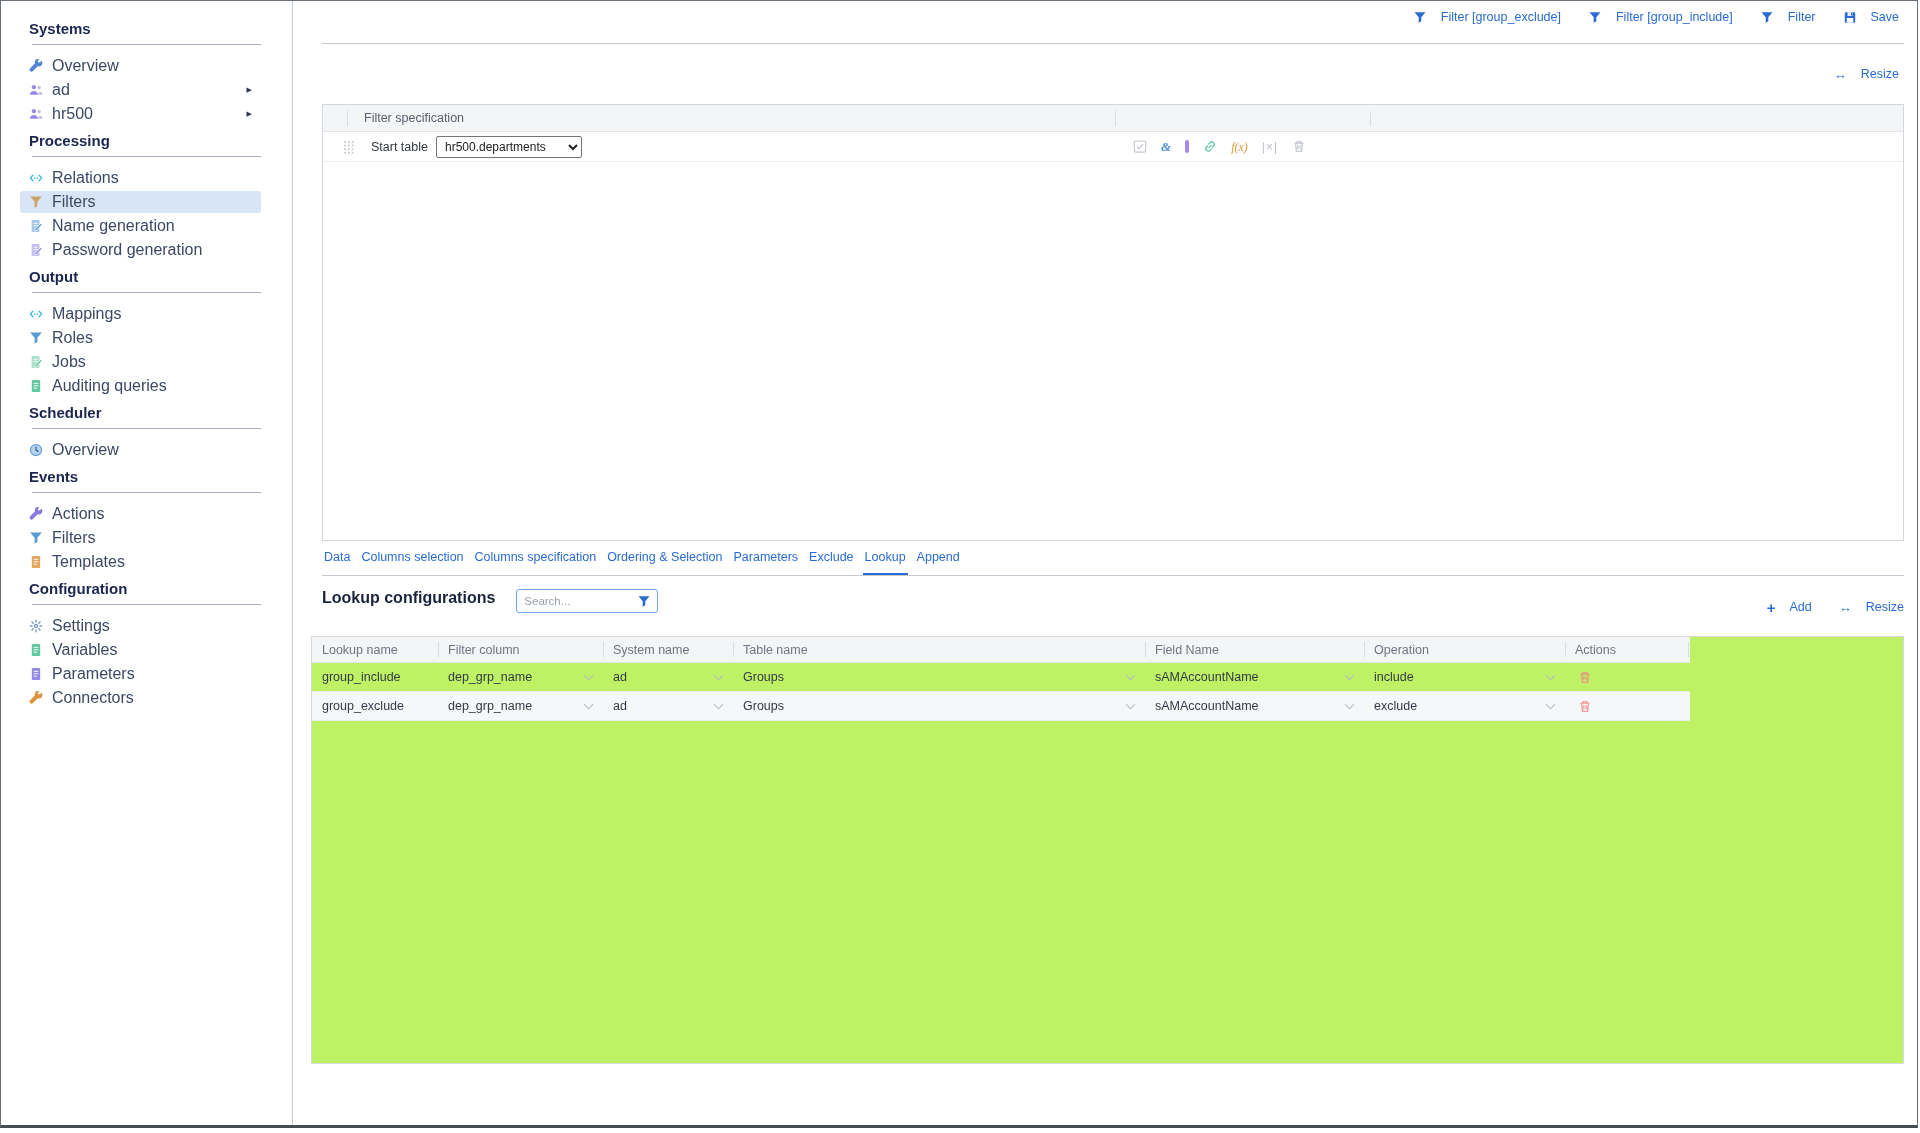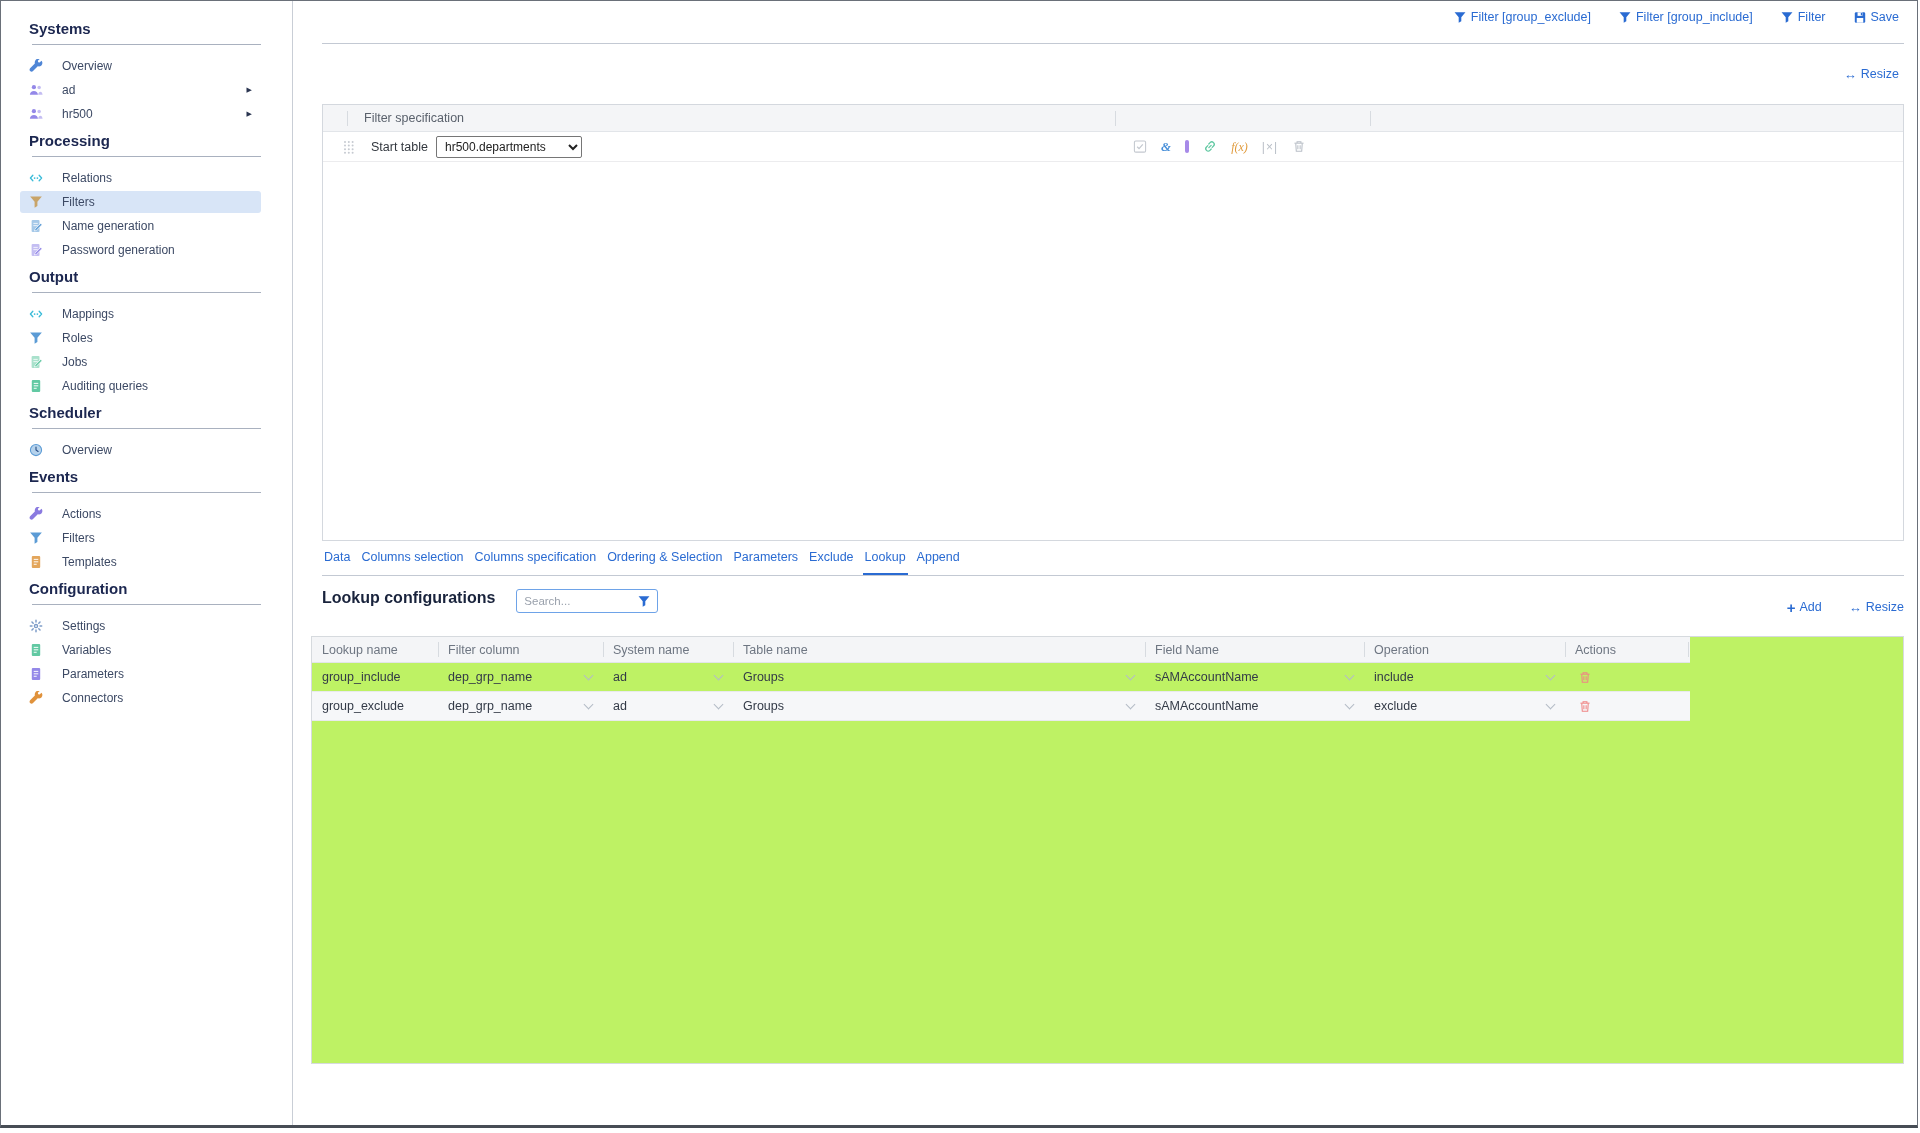--- a/index.html
+++ b/index.html
@@ -9,32 +9,32 @@
             border:1px solid #6a7079; border-bottom:3px solid #474d55; overflow:hidden; }
 
   
   .sidebar { position:absolute; left:0; top:0; width:292px; height:100%;
              background:#fff; border-right:1px solid #c9ced6; padding-top:12px; }
   .sb-title { font-size:15px; font-weight:bold; color:#1c2750; padding-left:28px; margin-top:7px; }
   .sb-rule  { height:1px; background:#a9b1bf; margin:7px 31px 10px 31px; }
   .sb-item  { display:flex; align-items:center; height:22px; margin:0 31px 2px 19px;
               padding-left:9px; border-radius:3px; cursor:pointer; }
   .sb-item.active { background:#d8e5f7; }
-  .sb-item .lbl { font-size:12px; color:#3c4964; margin-left:19px; }
+  .sb-item .lbl { font-size:16px; color:#3c4964; margin-left:9px; }
   .sb-item .exp { margin-left:auto; margin-right:9px; font-size:7px; color:#2a3550; }
   .i { width:14px; height:14px; flex:0 0 14px; display:block; }
   .c-blue   { color:#4f86d6; } .c-lblue  { color:#5b9bd5; } .c-purple { color:#9488e8; }
   .c-dpurple{ color:#8a7ae0; } .c-cyan   { color:#3bbcd9; } .c-tan    { color:#c8a469; }
   .c-green  { color:#62c9a3; } .c-orange { color:#e3a65c; } .c-dorange{ color:#e0923c; }
   .c-gray   { color:#7d9cc8; }
 
   
   .main { position:absolute; left:292px; top:0; right:0; bottom:0; background:#fff; }
   .blue { color:#2a6bd2; }
-  .linkbtn { display:inline-flex; align-items:center; gap:4px; font-size:12.5px;
+  .linkbtn { display:inline-flex; align-items:center; gap:14px; font-size:12.5px;
              color:#2a6bd2; cursor:pointer; white-space:nowrap; }
 
   .topbar { position:absolute; top:9px; right:18px; display:flex; gap:27px; align-items:center; }
   .hrule  { position:absolute; left:29px; right:13px; height:1px; background:#c3c9d3; }
   .hrule.top { top:42px; } .hrule.tabs-line { top:574px; }
   .resize-top { position:absolute; top:66px; right:18px; }
 
   
   .fpanel { position:absolute; top:103px; left:29px; right:13px; height:437px;
             border:1px solid #d4d8de; background:#fff; }

